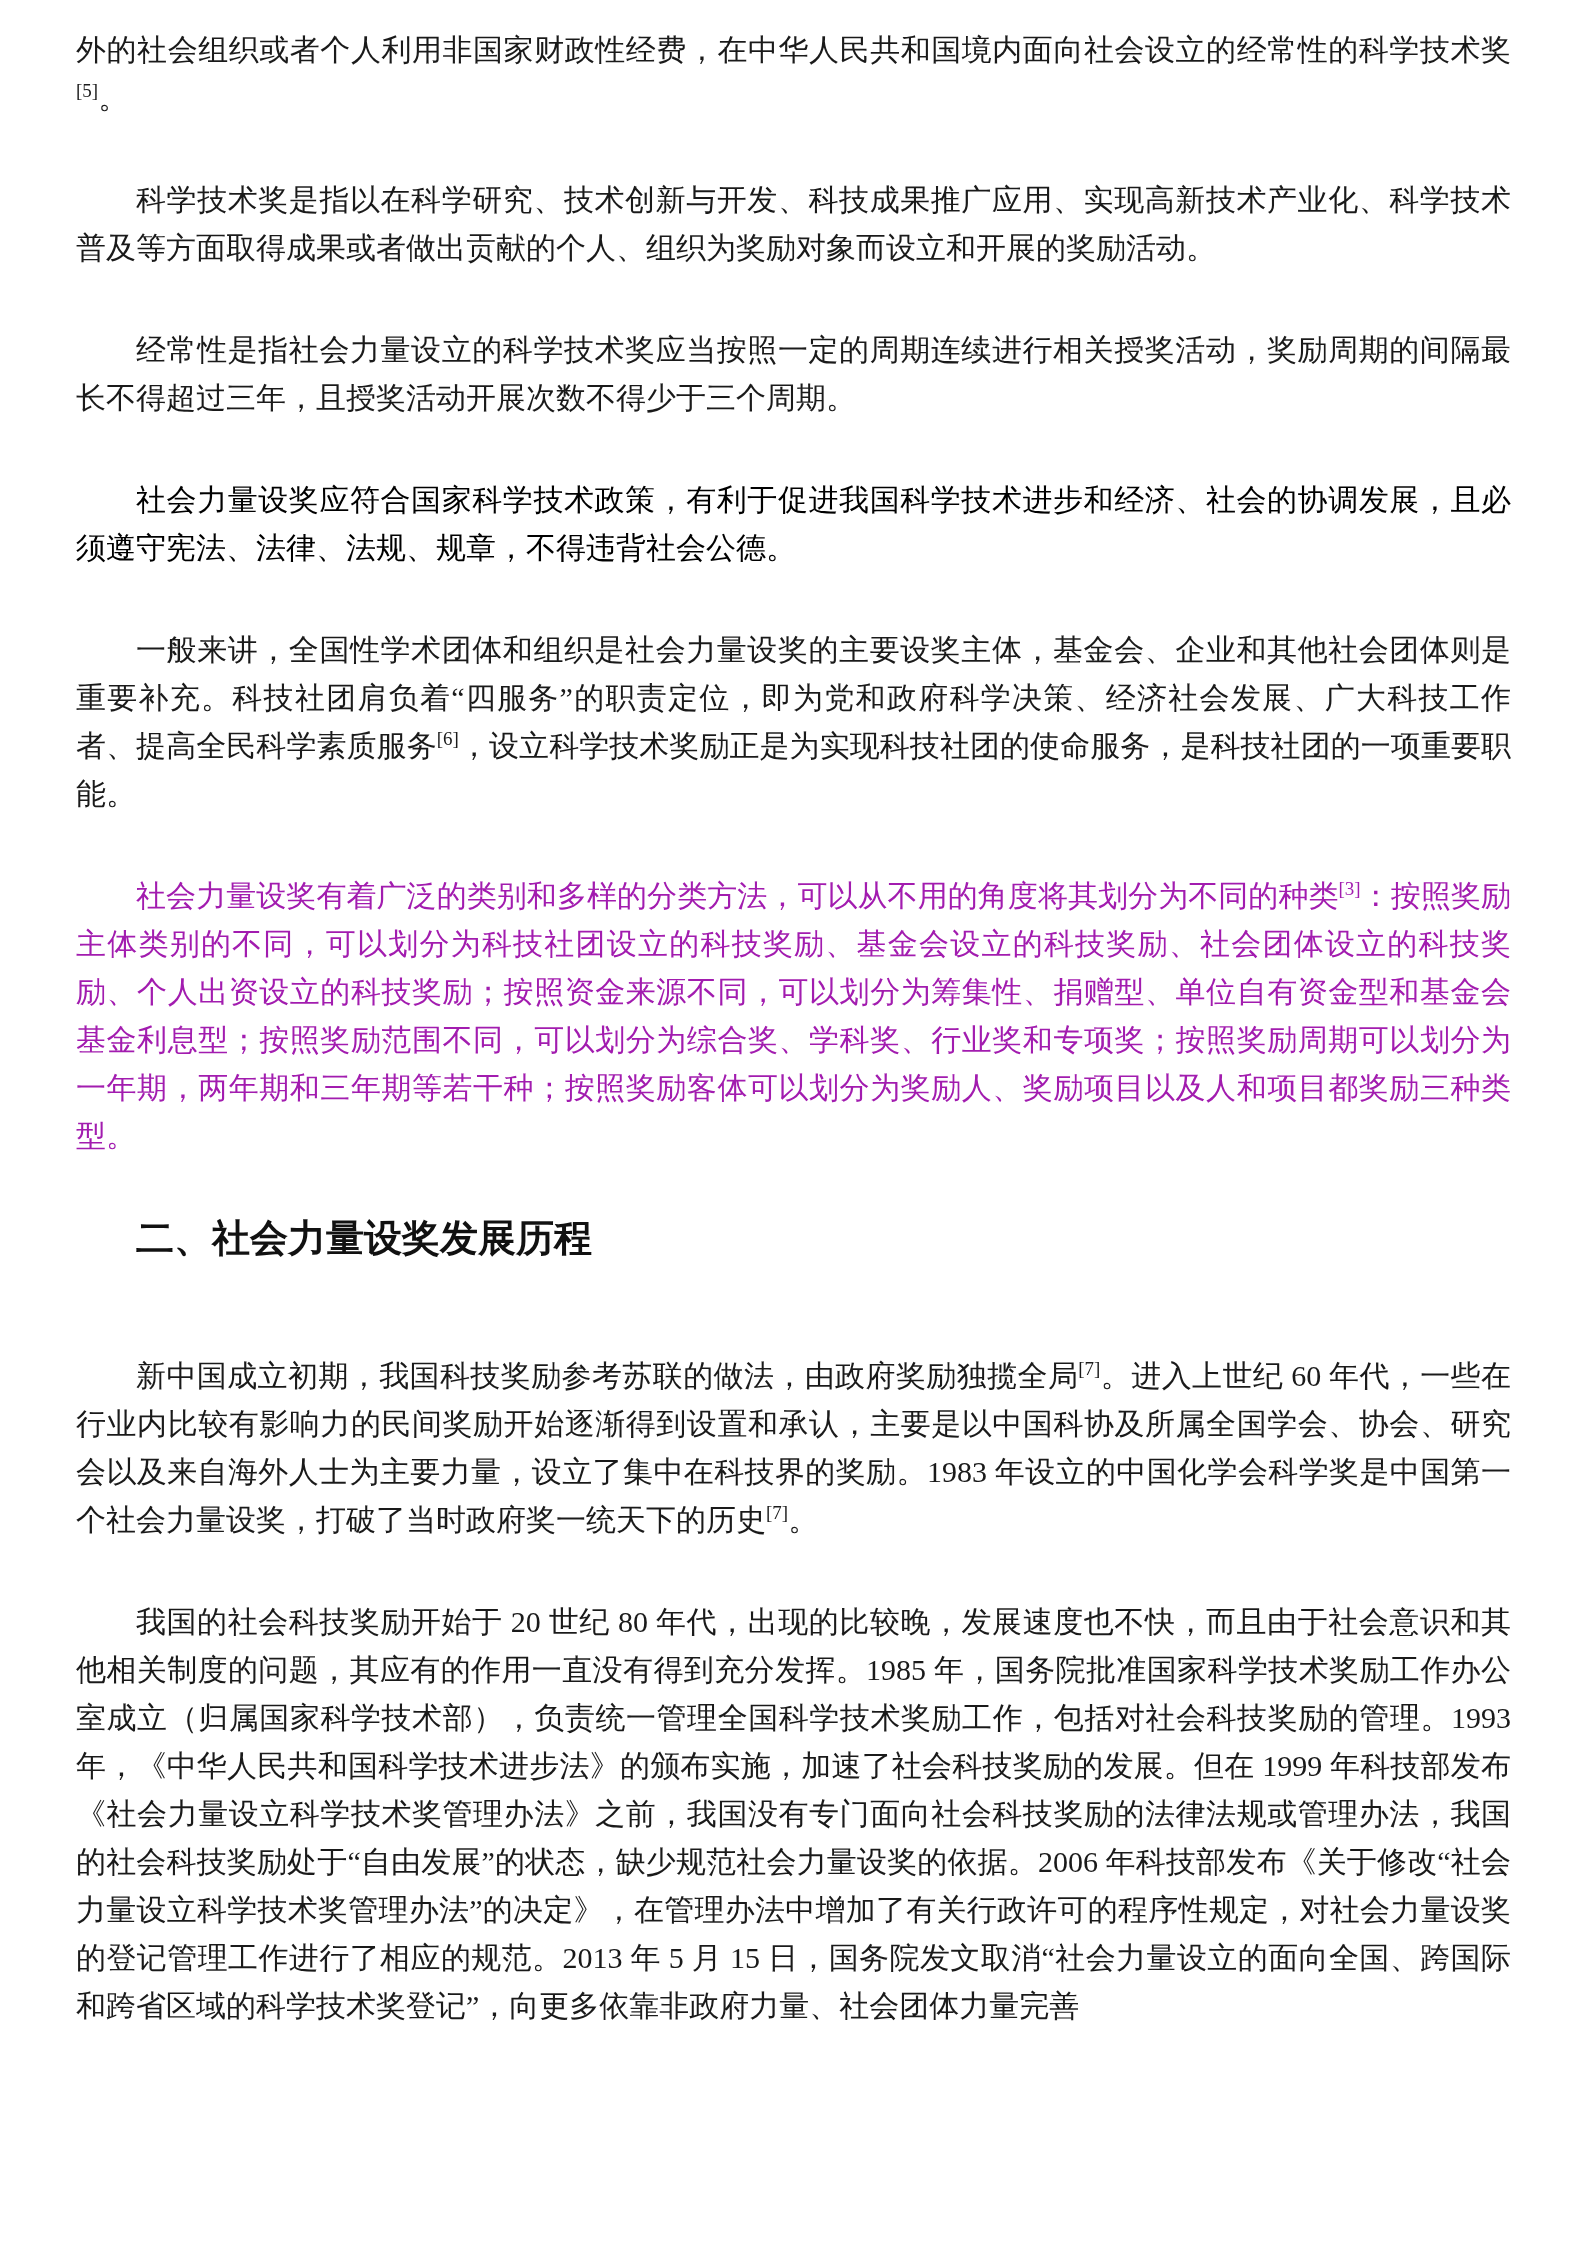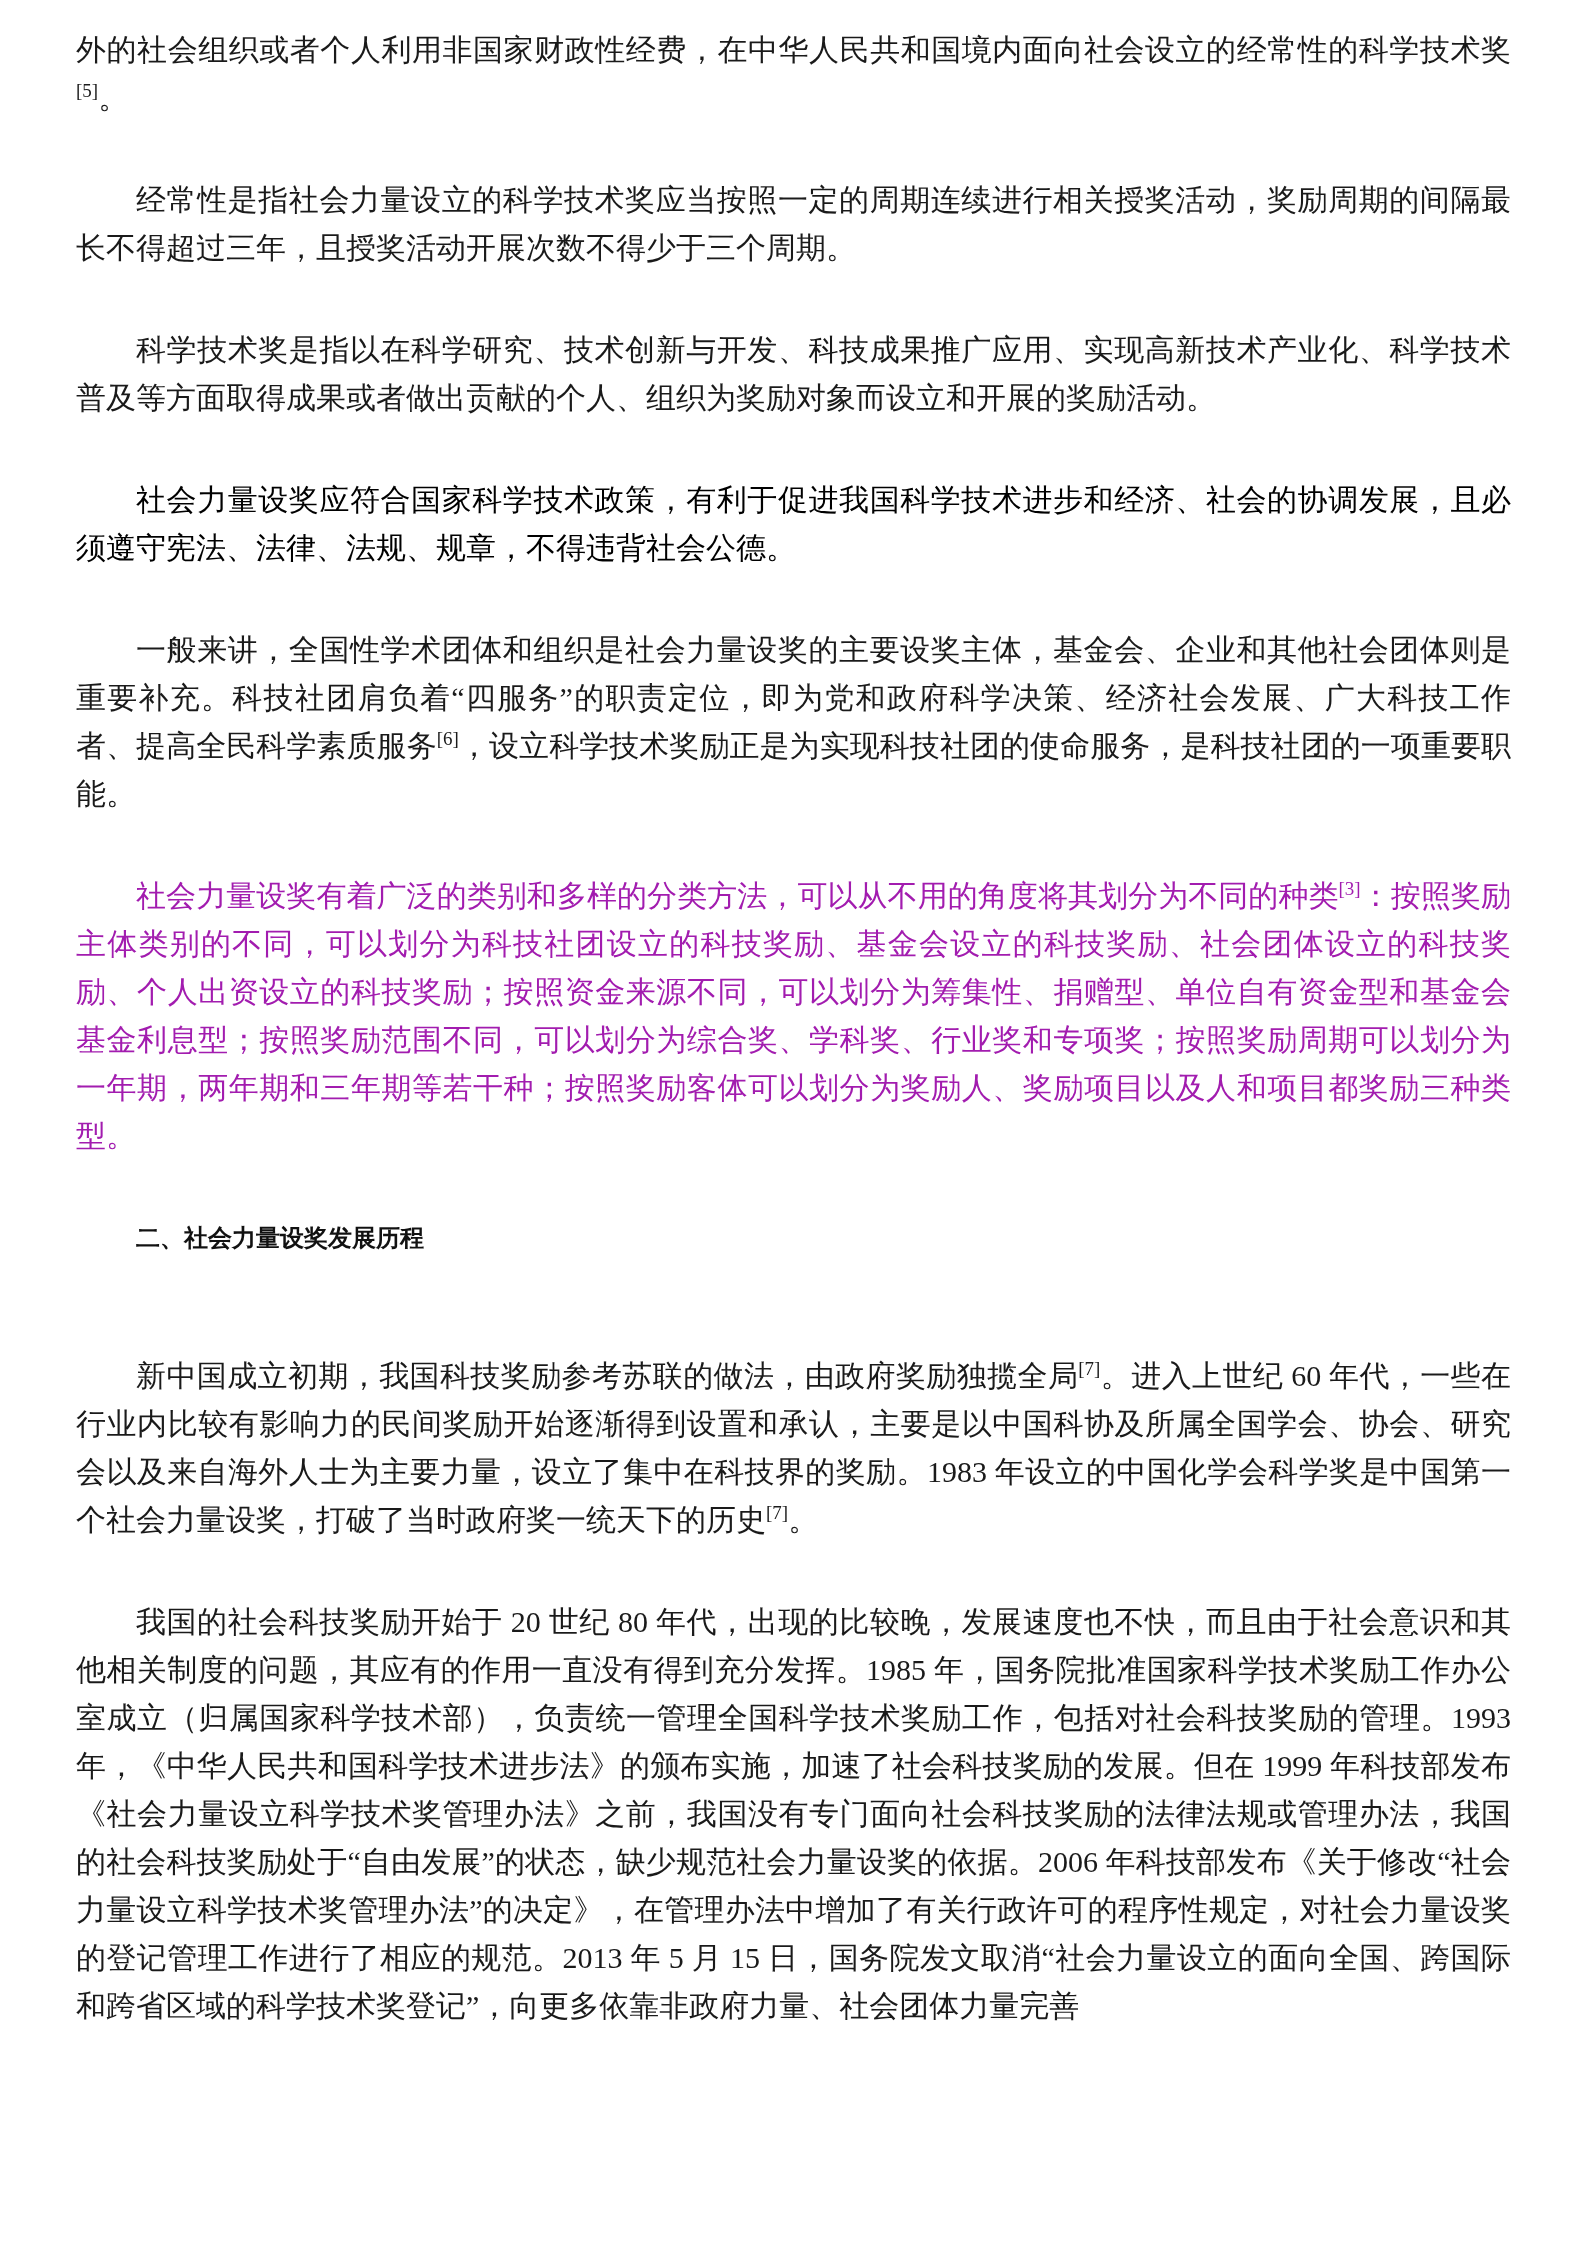--- a/index.html
+++ b/index.html
@@ -27,42 +27,42 @@
     text-align: justify;
     text-justify: inter-ideograph;
     margin: 0 0 54px 0;
     word-break: break-all;
   }
   .doc-paragraph.indent {
     text-indent: 60px;
   }
   .doc-heading {
     font-family: "Liberation Sans", "DejaVu Sans", sans-serif;
-    font-size: 24px;
+    font-size: 38px;
     font-weight: 700;
     color: #111111;
     margin: 8px 0 90px 0;
     text-indent: 60px;
     line-height: 48px;
   }
   sup.ref {
     font-size: 19px;
     line-height: 0;
     vertical-align: super;
     font-family: "Liberation Serif", "DejaVu Serif", serif;
   }
 </style>
 </head>
 <body>
 
 <div class="page" style="background: rgb(255, 255, 255);">
   <div class="doc-content" id="doc-content">
       <p class="doc-paragraph" style="color: rgb(26, 26, 26);"><span>外的社会组织或者个人利用非国家财政性经费，在中华人民共和国境内面向社会设立的经常性的科学技术奖</span><sup class="ref">[5]</sup><span>。</span></p>
+      <p class="doc-paragraph indent" style="color: rgb(26, 26, 26);"><span>科学技术奖是指以在科学研究、技术创新与开发、科技成果推广应用、实现高新技术产业化、科学技术普及等方面取得成果或者做出贡献的个人、组织为奖励对象而设立和开展的奖励活动。</span></p>
       <p class="doc-paragraph indent" style="color: rgb(26, 26, 26);"><span>经常性是指社会力量设立的科学技术奖应当按照一定的周期连续进行相关授奖活动，奖励周期的间隔最长不得超过三年，且授奖活动开展次数不得少于三个周期。</span></p>
-      <p class="doc-paragraph indent" style="color: rgb(26, 26, 26);"><span>科学技术奖是指以在科学研究、技术创新与开发、科技成果推广应用、实现高新技术产业化、科学技术普及等方面取得成果或者做出贡献的个人、组织为奖励对象而设立和开展的奖励活动。</span></p>
       <p class="doc-paragraph indent" style="color: #000000;"><span>社会力量设奖应符合国家科学技术政策，有利于促进我国科学技术进步和经济、社会的协调发展，且必须遵守宪法、法律、法规、规章，不得违背社会公德。</span></p>
       <p class="doc-paragraph indent" style="color: rgb(26, 26, 26);"><span>一般来讲，全国性学术团体和组织是社会力量设奖的主要设奖主体，基金会、企业和其他社会团体则是重要补充。科技社团肩负着“四服务”的职责定位，即为党和政府科学决策、经济社会发展、广大科技工作者、提高全民科学素质服务</span><sup class="ref">[6]</sup><span>，设立科学技术奖励正是为实现科技社团的使命服务，是科技社团的一项重要职能。</span></p>
       <p class="doc-paragraph indent" style="color: #a21caf;"><span>社会力量设奖有着广泛的类别和多样的分类方法，可以从不用的角度将其划分为不同的种类</span><sup class="ref">[3]</sup><span>：按照奖励主体类别的不同，可以划分为科技社团设立的科技奖励、基金会设立的科技奖励、社会团体设立的科技奖励、个人出资设立的科技奖励；按照资金来源不同，可以划分为筹集性、捐赠型、单位自有资金型和基金会基金利息型；按照奖励范围不同，可以划分为综合奖、学科奖、行业奖和专项奖；按照奖励周期可以划分为一年期，两年期和三年期等若干种；按照奖励客体可以划分为奖励人、奖励项目以及人和项目都奖励三种类型。</span></p>
       <h2 class="doc-heading" style="color: rgb(17, 17, 17);">二、社会力量设奖发展历程</h2>
       <p class="doc-paragraph indent" style="color: rgb(26, 26, 26);"><span>新中国成立初期，我国科技奖励参考苏联的做法，由政府奖励独揽全局</span><sup class="ref">[7]</sup><span>。进入上世纪 60 年代，一些在行业内比较有影响力的民间奖励开始逐渐得到设置和承认，主要是以中国科协及所属全国学会、协会、研究会以及来自海外人士为主要力量，设立了集中在科技界的奖励。1983 年设立的中国化学会科学奖是中国第一个社会力量设奖，打破了当时政府奖一统天下的历史</span><sup class="ref">[7]</sup><span>。</span></p>
       <p class="doc-paragraph indent" style="color: rgb(26, 26, 26);"><span>我国的社会科技奖励开始于 20 世纪 80 年代，出现的比较晚，发展速度也不快，而且由于社会意识和其他相关制度的问题，其应有的作用一直没有得到充分发挥。1985 年，国务院批准国家科学技术奖励工作办公室成立（归属国家科学技术部），负责统一管理全国科学技术奖励工作，包括对社会科技奖励的管理。1993 年，《中华人民共和国科学技术进步法》的颁布实施，加速了社会科技奖励的发展。但在 1999 年科技部发布《社会力量设立科学技术奖管理办法》之前，我国没有专门面向社会科技奖励的法律法规或管理办法，我国的社会科技奖励处于“自由发展”的状态，缺少规范社会力量设奖的依据。2006 年科技部发布《关于修改“社会力量设立科学技术奖管理办法”的决定》，在管理办法中增加了有关行政许可的程序性规定，对社会力量设奖的登记管理工作进行了相应的规范。2013 年 5 月 15 日，国务院发文取消“社会力量设立的面向全国、跨国际和跨省区域的科学技术奖登记”，向更多依靠非政府力量、社会团体力量完善</span></p>
     </div>
 </div>
 
 </body></html>

